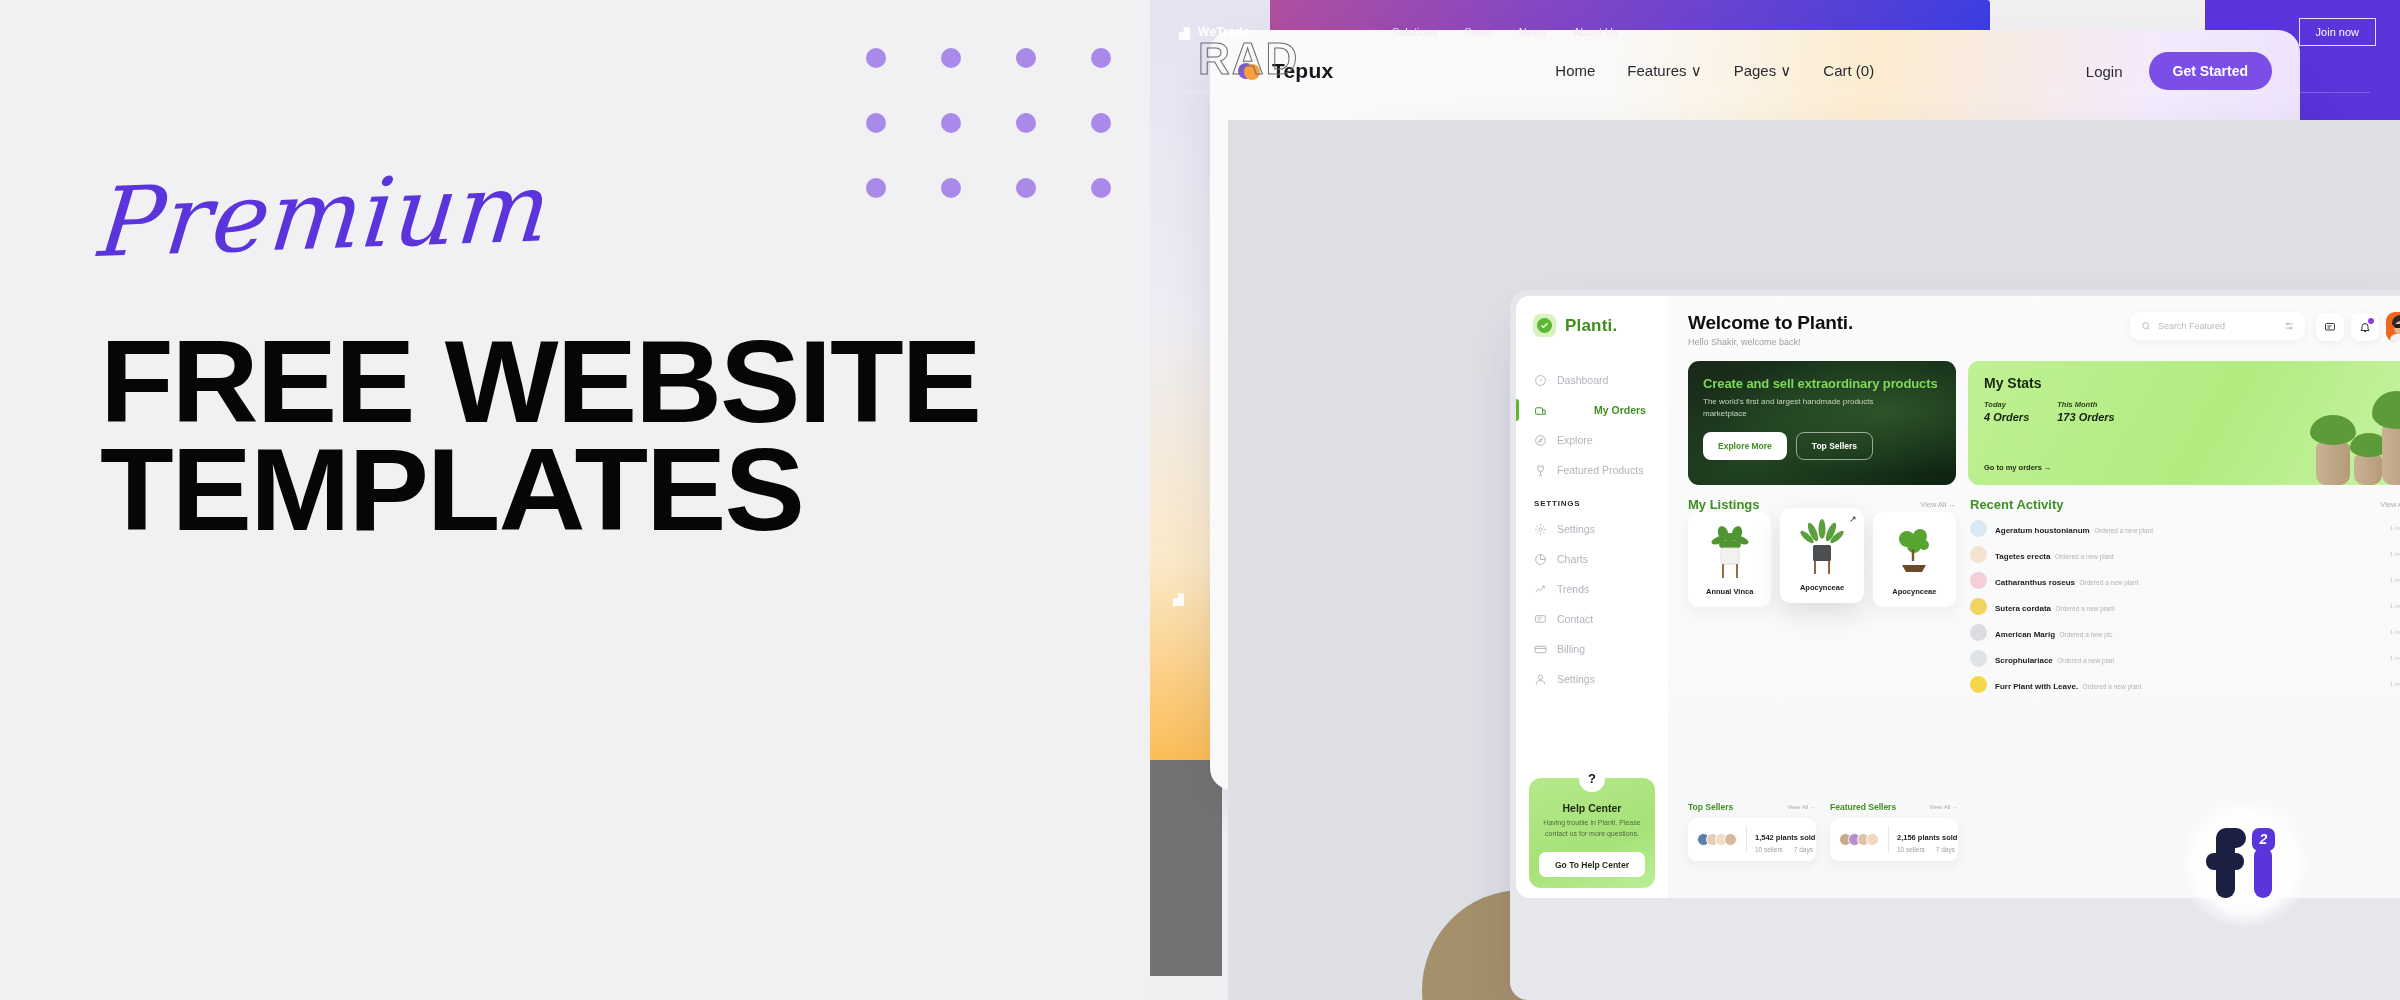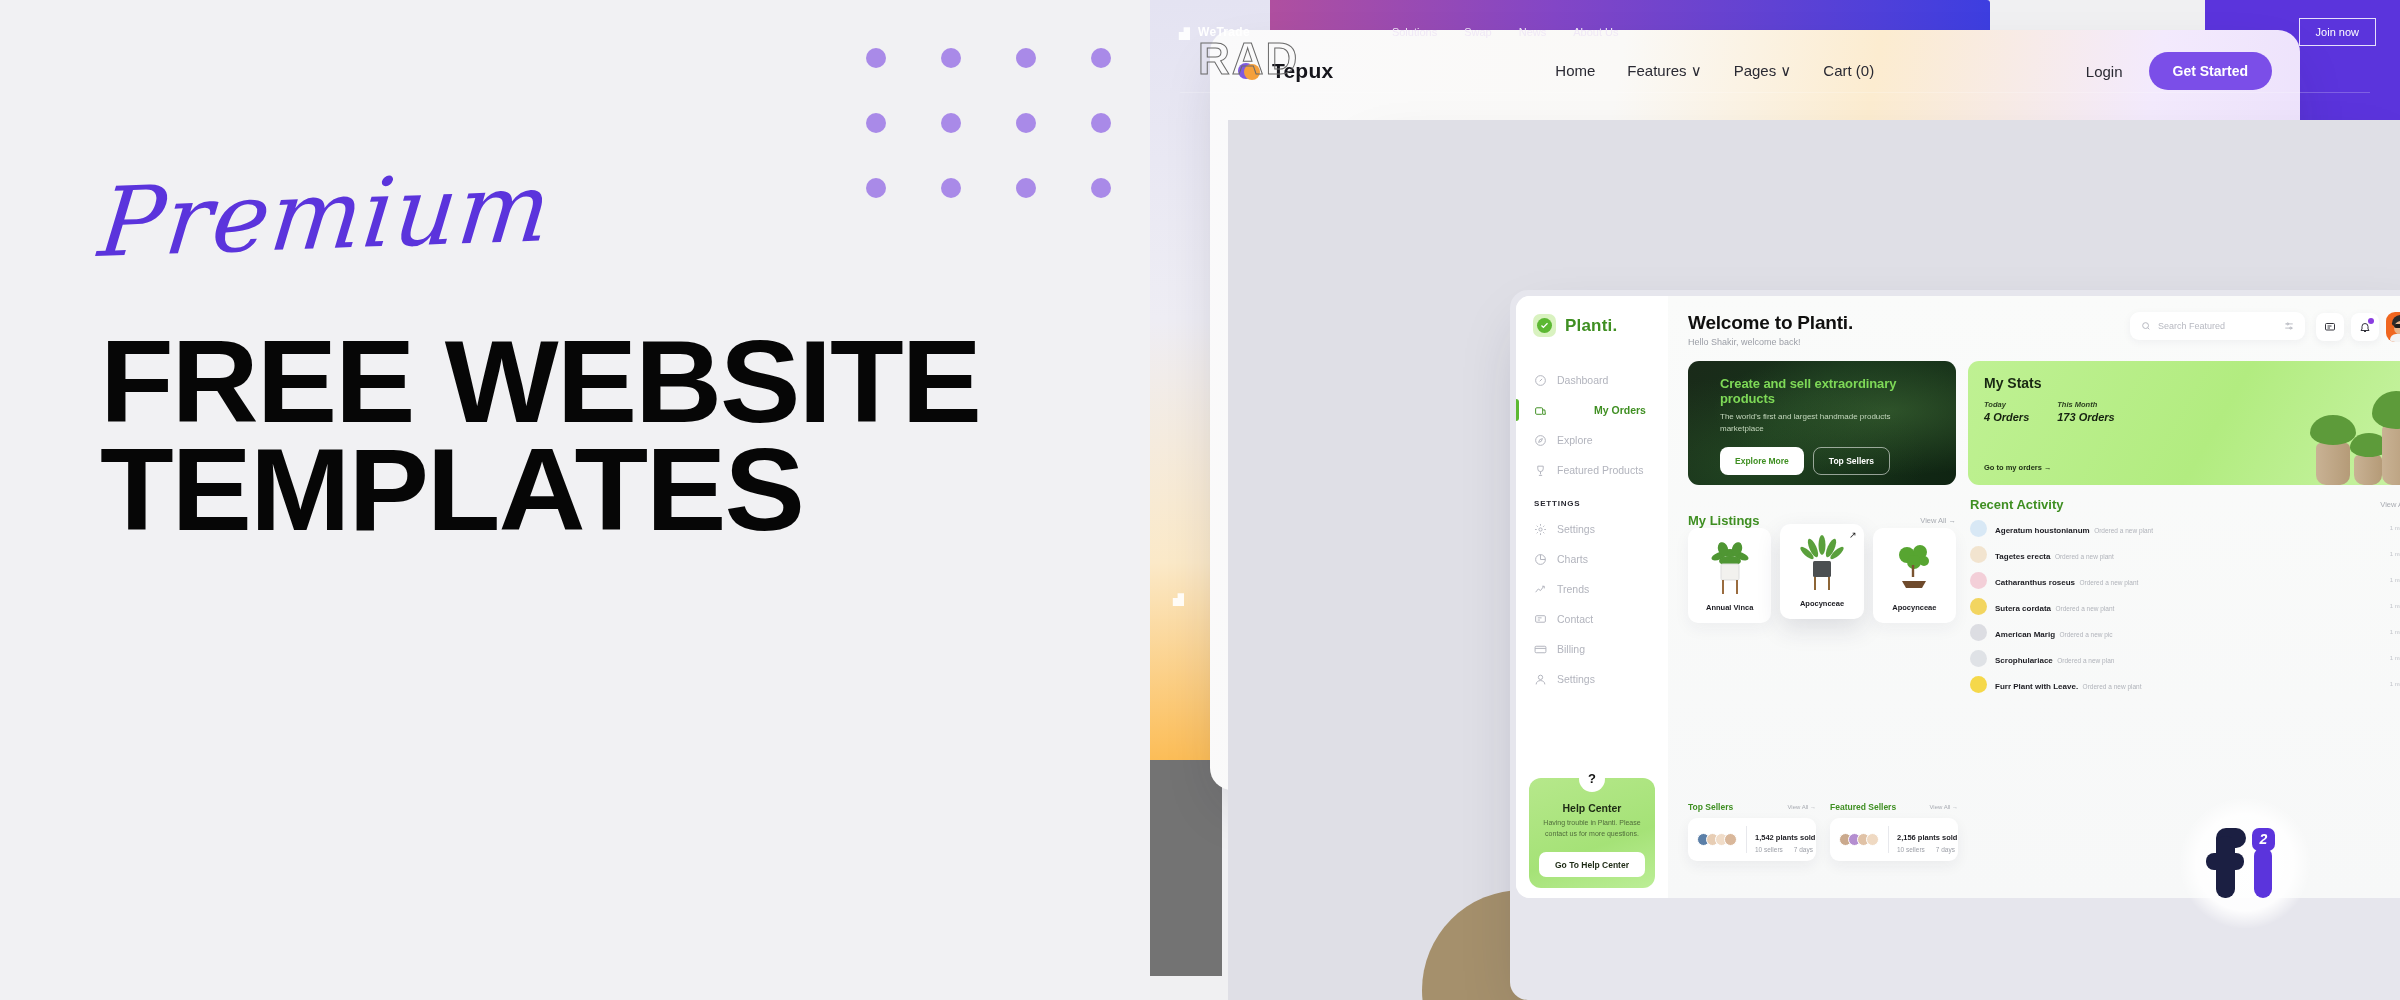--- a/index.html
+++ b/index.html
@@ -176,21 +176,21 @@
   .p-act { width:28px; height:28px; background:#fff; border-radius:8px; display:flex;
     align-items:center; justify-content:center; box-shadow:0 2px 8px rgba(40,40,70,.06); position:relative; }
   .p-badge { position:absolute; right:5px; top:5px; width:6px; height:6px; border-radius:50%; background:#8a3de0; }
   .p-avatar { width:30px; height:30px; border-radius:9px; background:#f0661f; overflow:hidden; position:relative; }
   .p-avatar .hair { position:absolute; left:6px; top:3px; width:18px; height:11px; background:#2b2b2b; border-radius:9px 9px 3px 3px; }
   .p-avatar .face { position:absolute; left:8px; top:9px; width:14px; height:14px; background:#e8b48b; border-radius:50%; }
   .p-avatar .gl { position:absolute; left:8px; top:12px; width:14px; height:4px; background:#1d1d1d; border-radius:2px; }
   .p-avatar .bod { position:absolute; left:4px; bottom:0; width:22px; height:8px; background:#f2f2f2; border-radius:6px 6px 0 0; }
 
   .p-hero { display:flex; gap:12px; margin-top:14px; }
-  .p-banner { width:268px; height:124px; border-radius:11px; padding:15px 32px; position:relative;
+  .p-banner { width:268px; height:124px; border-radius:11px; padding:15px 15px; position:relative;
     background:linear-gradient(135deg,#1a2a19 0%,#16321a 40%,#0f2412 100%); overflow:hidden; }
   .p-banner::after { content:""; position:absolute; inset:0;
     background:radial-gradient(ellipse at 75% 40%, rgba(86,140,70,.40), transparent 62%),
                radial-gradient(ellipse at 25% 80%, rgba(60,110,50,.30), transparent 60%); }
   .p-banner h2 { position:relative; z-index:2; font-size:13px; font-weight:700; color:#7ed957; letter-spacing:-.1px; }
   .p-banner p { position:relative; z-index:2; font-size:8px; color:#c4d7bd; margin-top:5px; line-height:1.5; width:190px; }
   .p-banner .btns { position:relative; z-index:2; display:flex; gap:9px; margin-top:12px; }
   .p-bbtn { border:none; border-radius:8px; font-size:8.5px; font-weight:700; padding:8px 15px; cursor:pointer; }
   .p-bbtn.w { background:#fff; color:#3f8f22; }
   .p-bbtn.o { background:transparent; color:#fff; border:1px solid rgba(255,255,255,.55); }
@@ -520,21 +520,21 @@
               <span class="leaf" style="right:60px;bottom:40px;width:46px;height:30px;"></span>
               <span class="pot" style="right:34px;width:28px;height:30px;"></span>
               <span class="leaf" style="right:28px;bottom:28px;width:38px;height:24px;"></span>
               <span class="pot" style="right:2px;width:32px;height:60px;"></span>
               <span class="leaf" style="right:-4px;bottom:56px;width:48px;height:38px;"></span>
             </div>
           </div>
 
           <div class="p-cols">
             <div>
-              <div class="p-sec-head" style="margin-top:20px;width:268px">
+              <div class="p-sec-head" style="margin-top:4px;width:268px">
                 <h3>My Listings</h3>
                 <span class="p-viewall">View All  →</span>
               </div>
               <div class="p-listings">
                 <div class="p-lcard">
                   <div class="p-plant">
                     <svg width="46" height="58" viewBox="0 0 46 58">
                       <g fill="#4f9633">
                           <ellipse cx="23" cy="14" rx="7" ry="4"></ellipse>
                           <ellipse cx="12" cy="17" rx="8" ry="3.5" transform="rotate(-22 12 17)"></ellipse>

